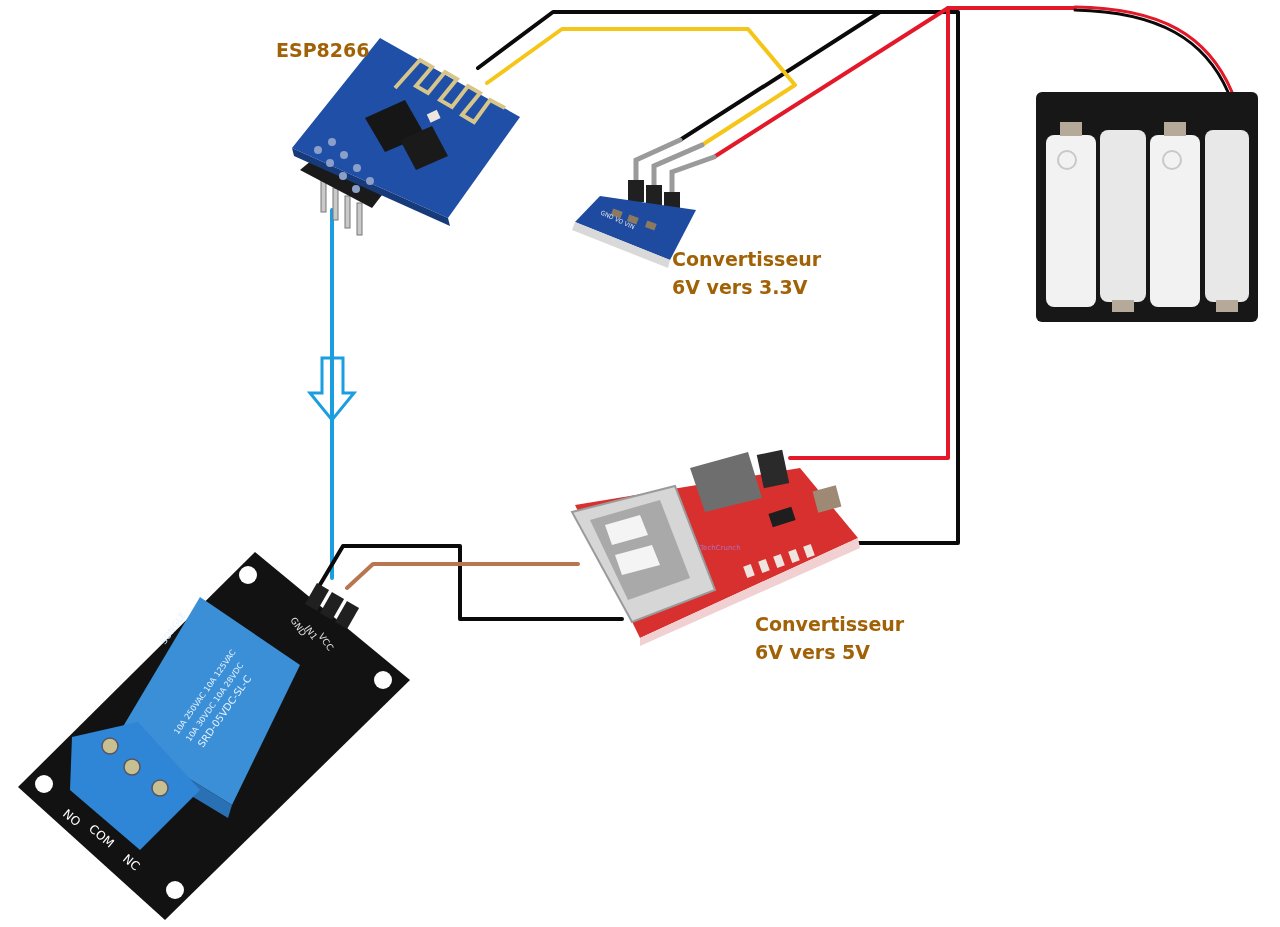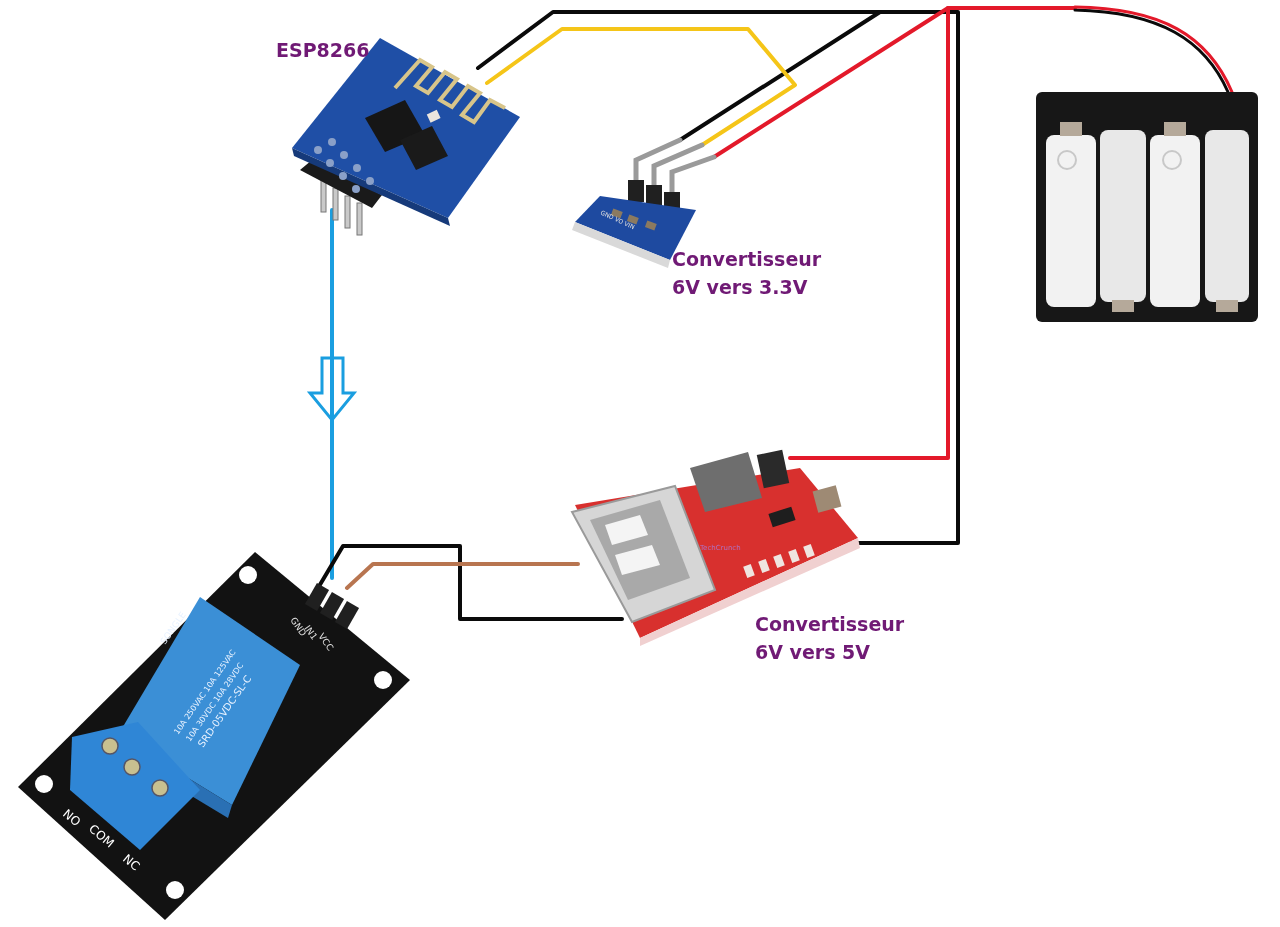--- a/index.html
+++ b/index.html
@@ -1,18 +1,18 @@
 <!DOCTYPE html>
 <html><head>
 <meta charset="utf-8">
 <style>
   html,body{margin:0;padding:0;background:#ffffff;}
   body{width:1280px;height:927px;position:relative;overflow:hidden;font-family:"DejaVu Sans",sans-serif;}
   #stage{position:absolute;left:0;top:0;width:1280px;height:927px;}
-  .label{position:absolute;font-family:"DejaVu Sans",sans-serif;font-weight:bold;color:#701a75;font-size:19px;line-height:28px;white-space:nowrap;}
+  .label{position:absolute;font-family:"DejaVu Sans",sans-serif;font-weight:bold;color:#a16207;font-size:19px;line-height:28px;white-space:nowrap;}
   .lbl-esp{left:276px;top:36px;}
   .lbl-c33{left:672px;top:245px;}
   .lbl-c5{left:755px;top:610px;}
   svg text{font-family:"DejaVu Sans",sans-serif;}
 </style>
 </head>
 <body>
 
 <div id="stage">
 <svg width="1280" height="927" viewBox="0 0 1280 927" xmlns="http://www.w3.org/2000/svg">

